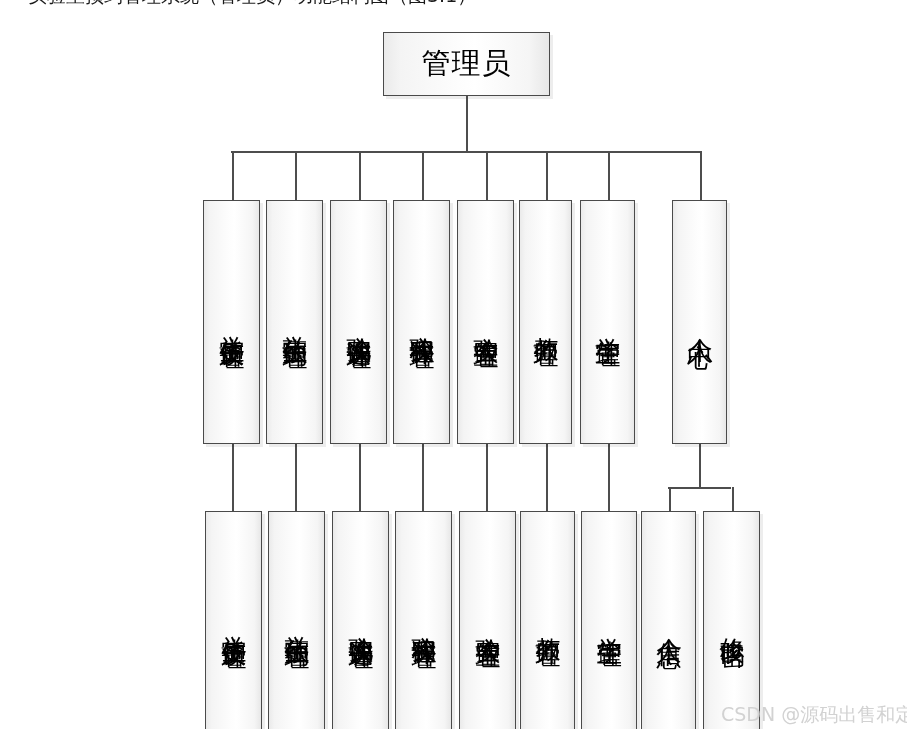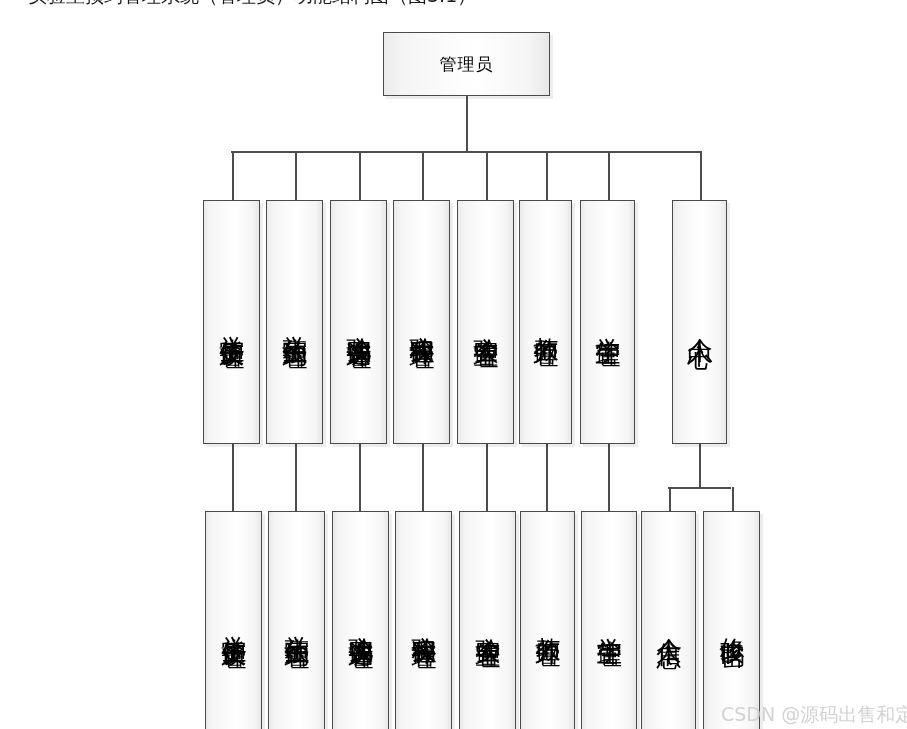--- a/index.html
+++ b/index.html
@@ -49,21 +49,21 @@
                 #ffffff 55%, #f5f5f5 88%, #e7e7e7 100%);
     box-shadow: 3px 3px 0 0 rgba(0,0,0,0.07);
     display: flex;
     align-items: center;
     justify-content: center;
     overflow: hidden;
   }
 
   .node .label-h {
     font-family: Liberation Mono, monospace;
-    font-size: 17px;
+    font-size: 29px;
     color: #000000;
     letter-spacing: 1px;
     white-space: nowrap;
   }
 
   
   .node .label-v {
     font-family: "DejaVu Sans", "Liberation Sans", sans-serif;
     font-size: 25px;
     color: #000000;

